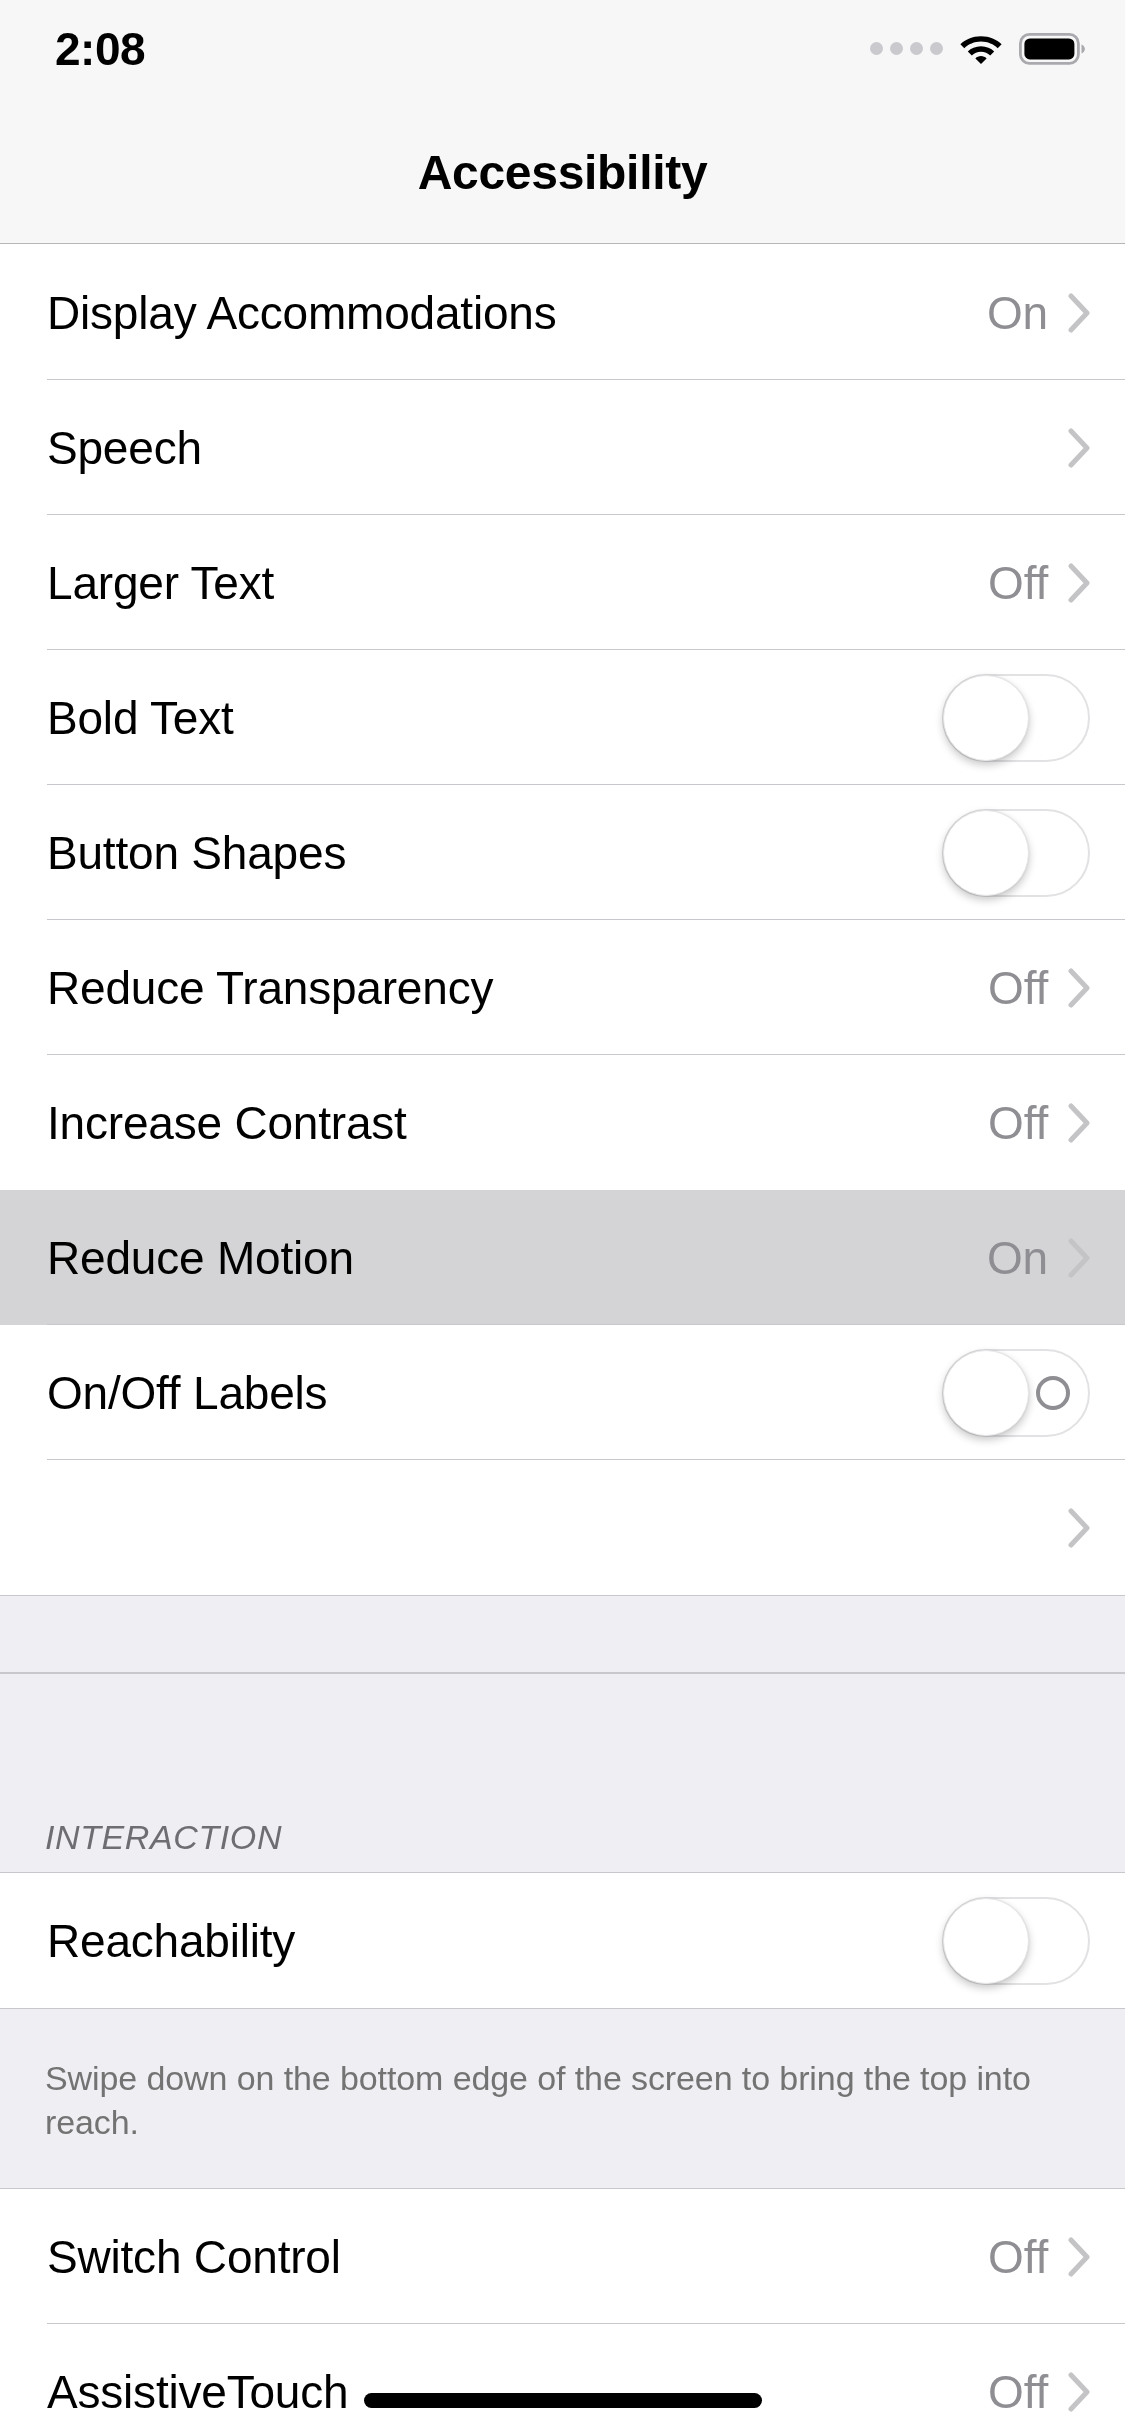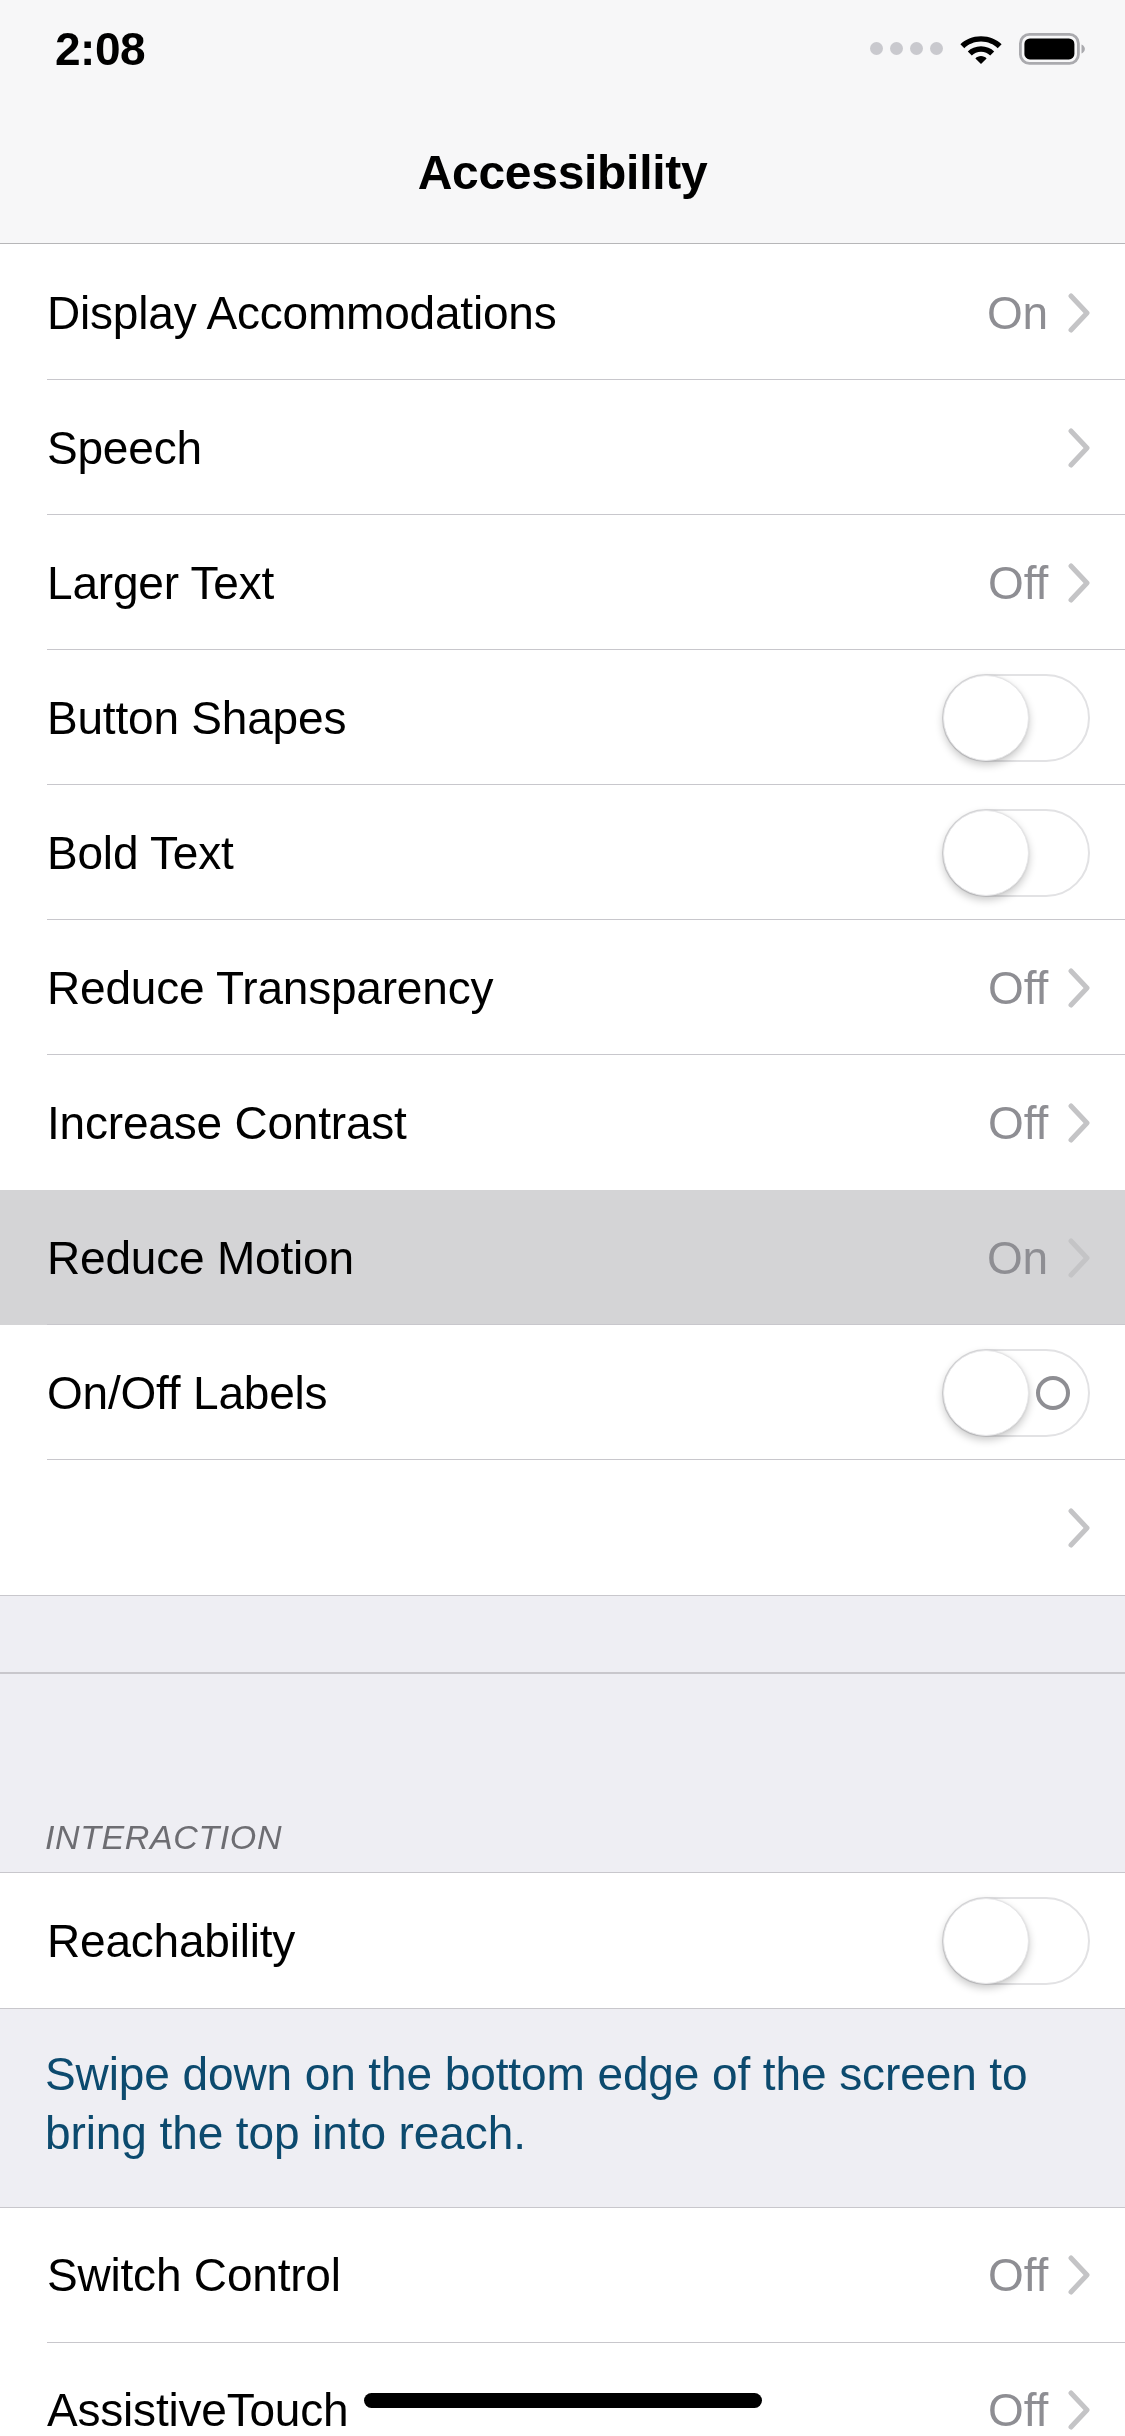--- a/index.html
+++ b/index.html
@@ -217,24 +217,25 @@
     letter-spacing: 0.6px;
     line-height: 1;
   }
   .footer {
     background: #eeeef3;
     padding: 36px 50px 44px 45px;
     border-top: 1px solid #c8c7cc;
     border-bottom: 1px solid #c8c7cc;
   }
   .footer-text {
-    font-size: 46px;
+    font-size: 34px;
     line-height: 1.28;
-    color: #0c4a6e;
+    color: #737373;
     letter-spacing: -0.1px;
+    margin-top: 12px;
   }
 
   
   .home-indicator {
     position: absolute;
     bottom: 28px;
     left: 50%;
     transform: translateX(-50%);
     width: 398px;
     height: 15px;
@@ -309,30 +310,30 @@
             <span class="row-value">Off</span>
             <span>
               <svg class="disclosure" viewBox="0 0 22 40" aria-hidden="true">
                 <path d="M3 3 L19 20 L3 37" fill="none" stroke="#c4c4c6" stroke-width="5" stroke-linecap="round" stroke-linejoin="round"></path>
               </svg>
             </span>
           </span>
           <span class="sep"></span>
         </div>
         <div class="row">
-          <span class="row-label">Button Shapes</span>
+          <span class="row-label">Bold Text</span>
           <span class="row-right">
             <span class="toggle" role="switch" aria-checked="false">
               <span class="knob"></span>
             </span>
           </span>
           <span class="sep"></span>
         </div>
         <div class="row">
-          <span class="row-label">Bold Text</span>
+          <span class="row-label">Button Shapes</span>
           <span class="row-right">
             <span class="toggle" role="switch" aria-checked="false">
               <span class="knob"></span>
             </span>
           </span>
           <span class="sep"></span>
         </div>
         <div class="row">
           <span class="row-label">Reduce Transparency</span>
           <span class="row-right">

